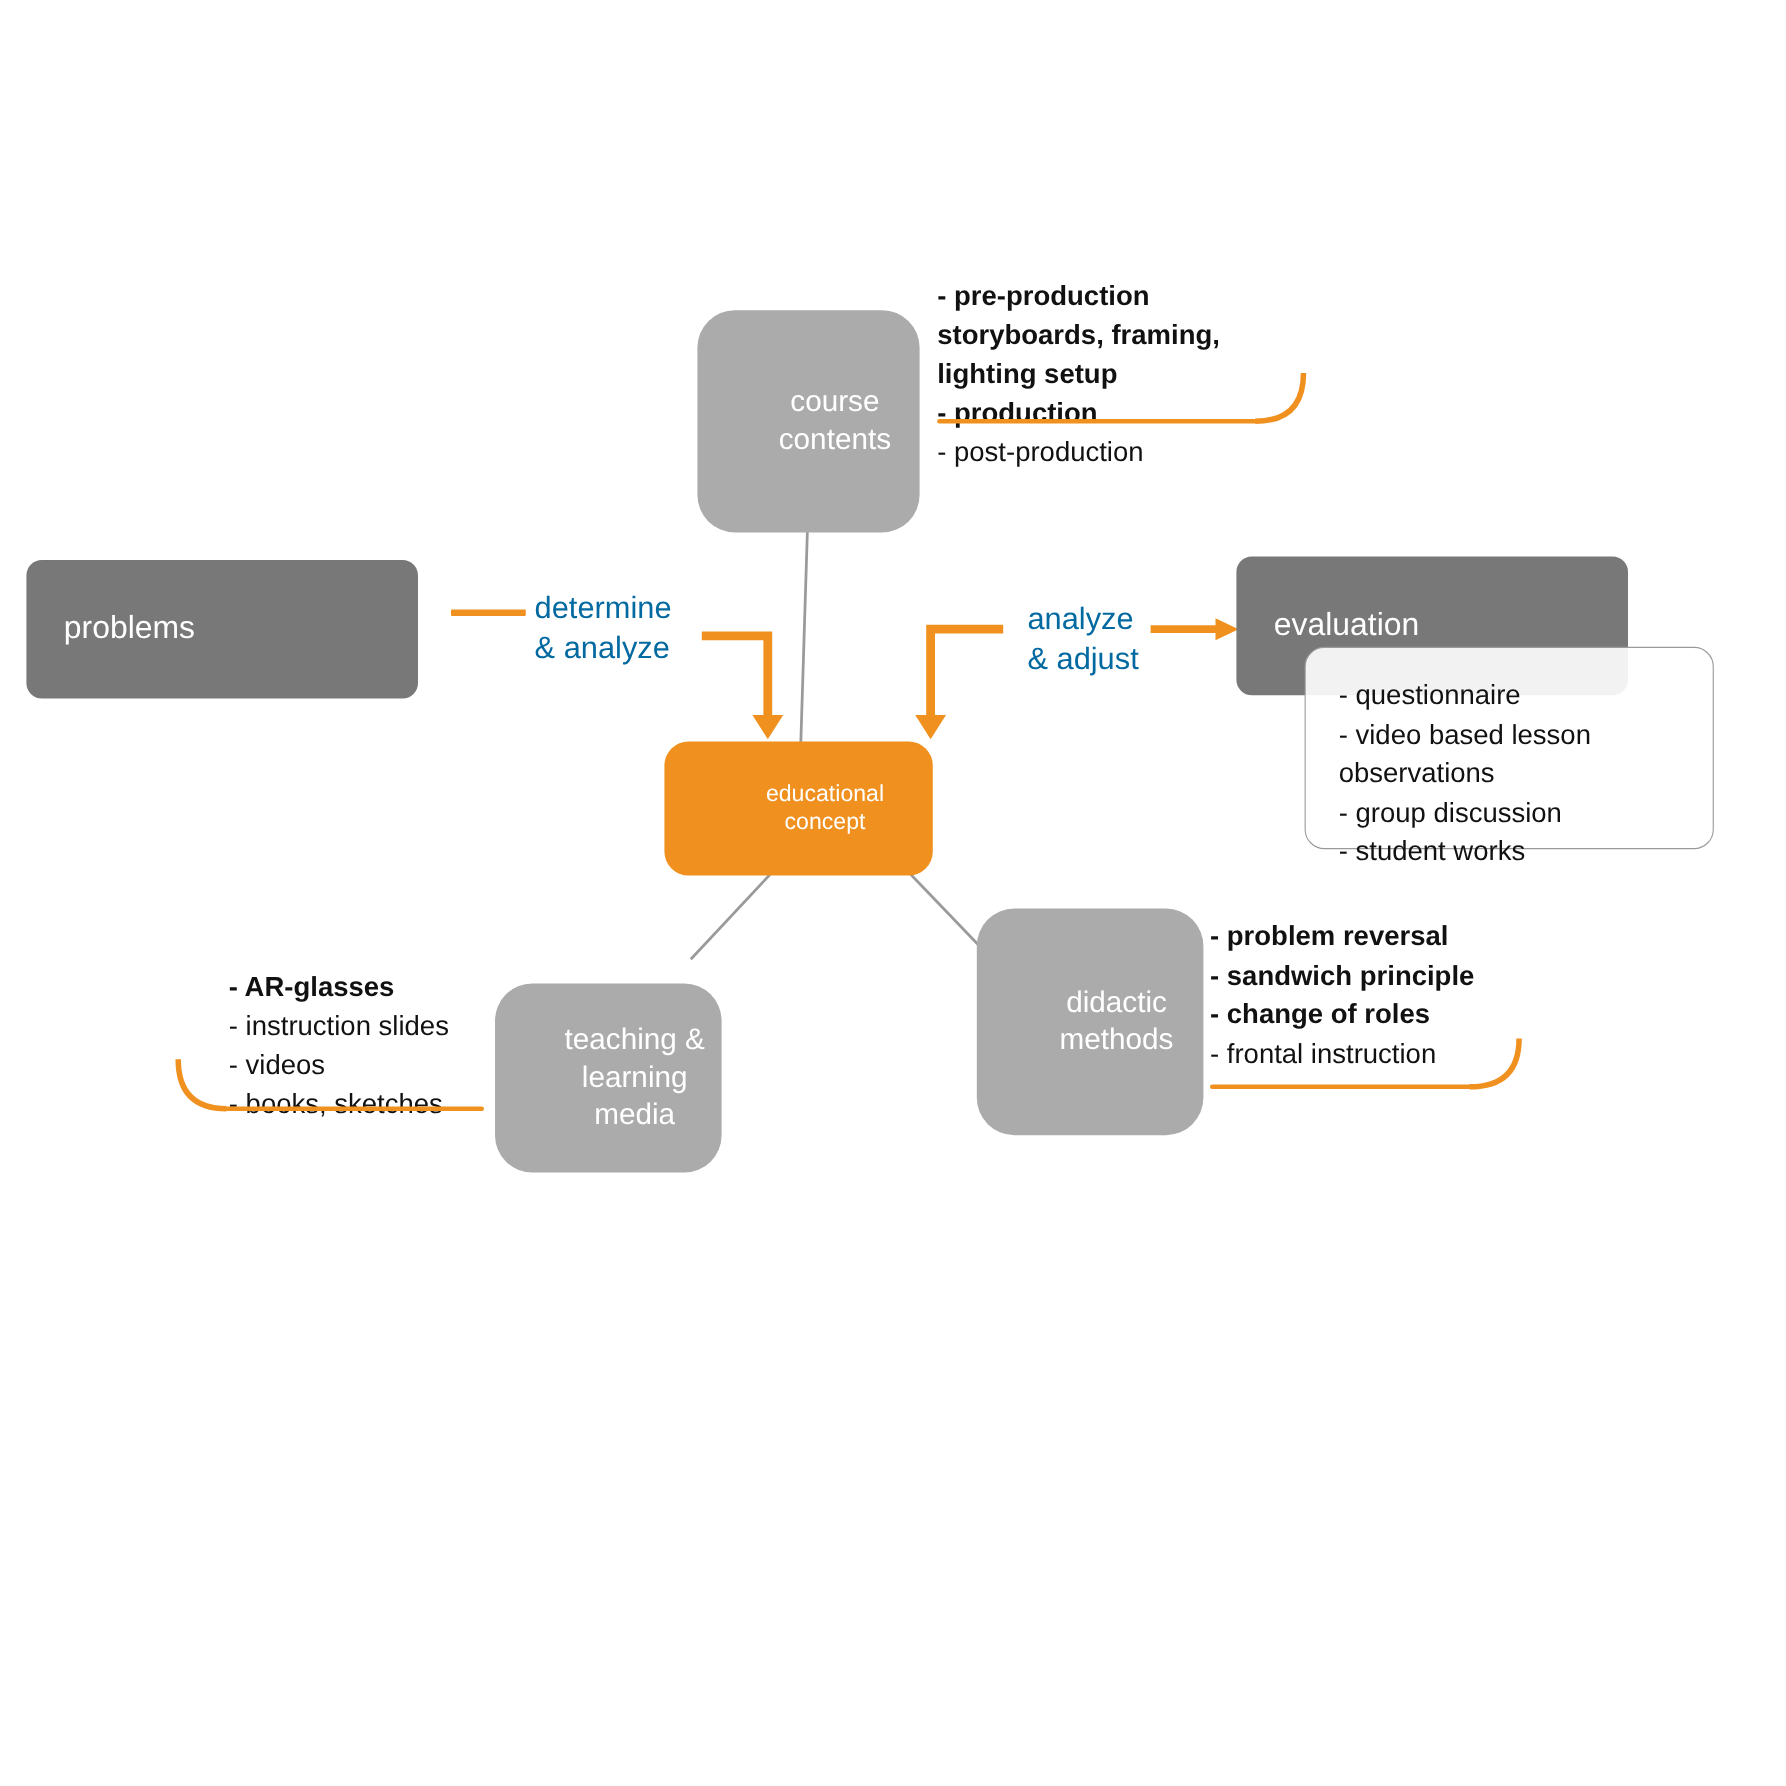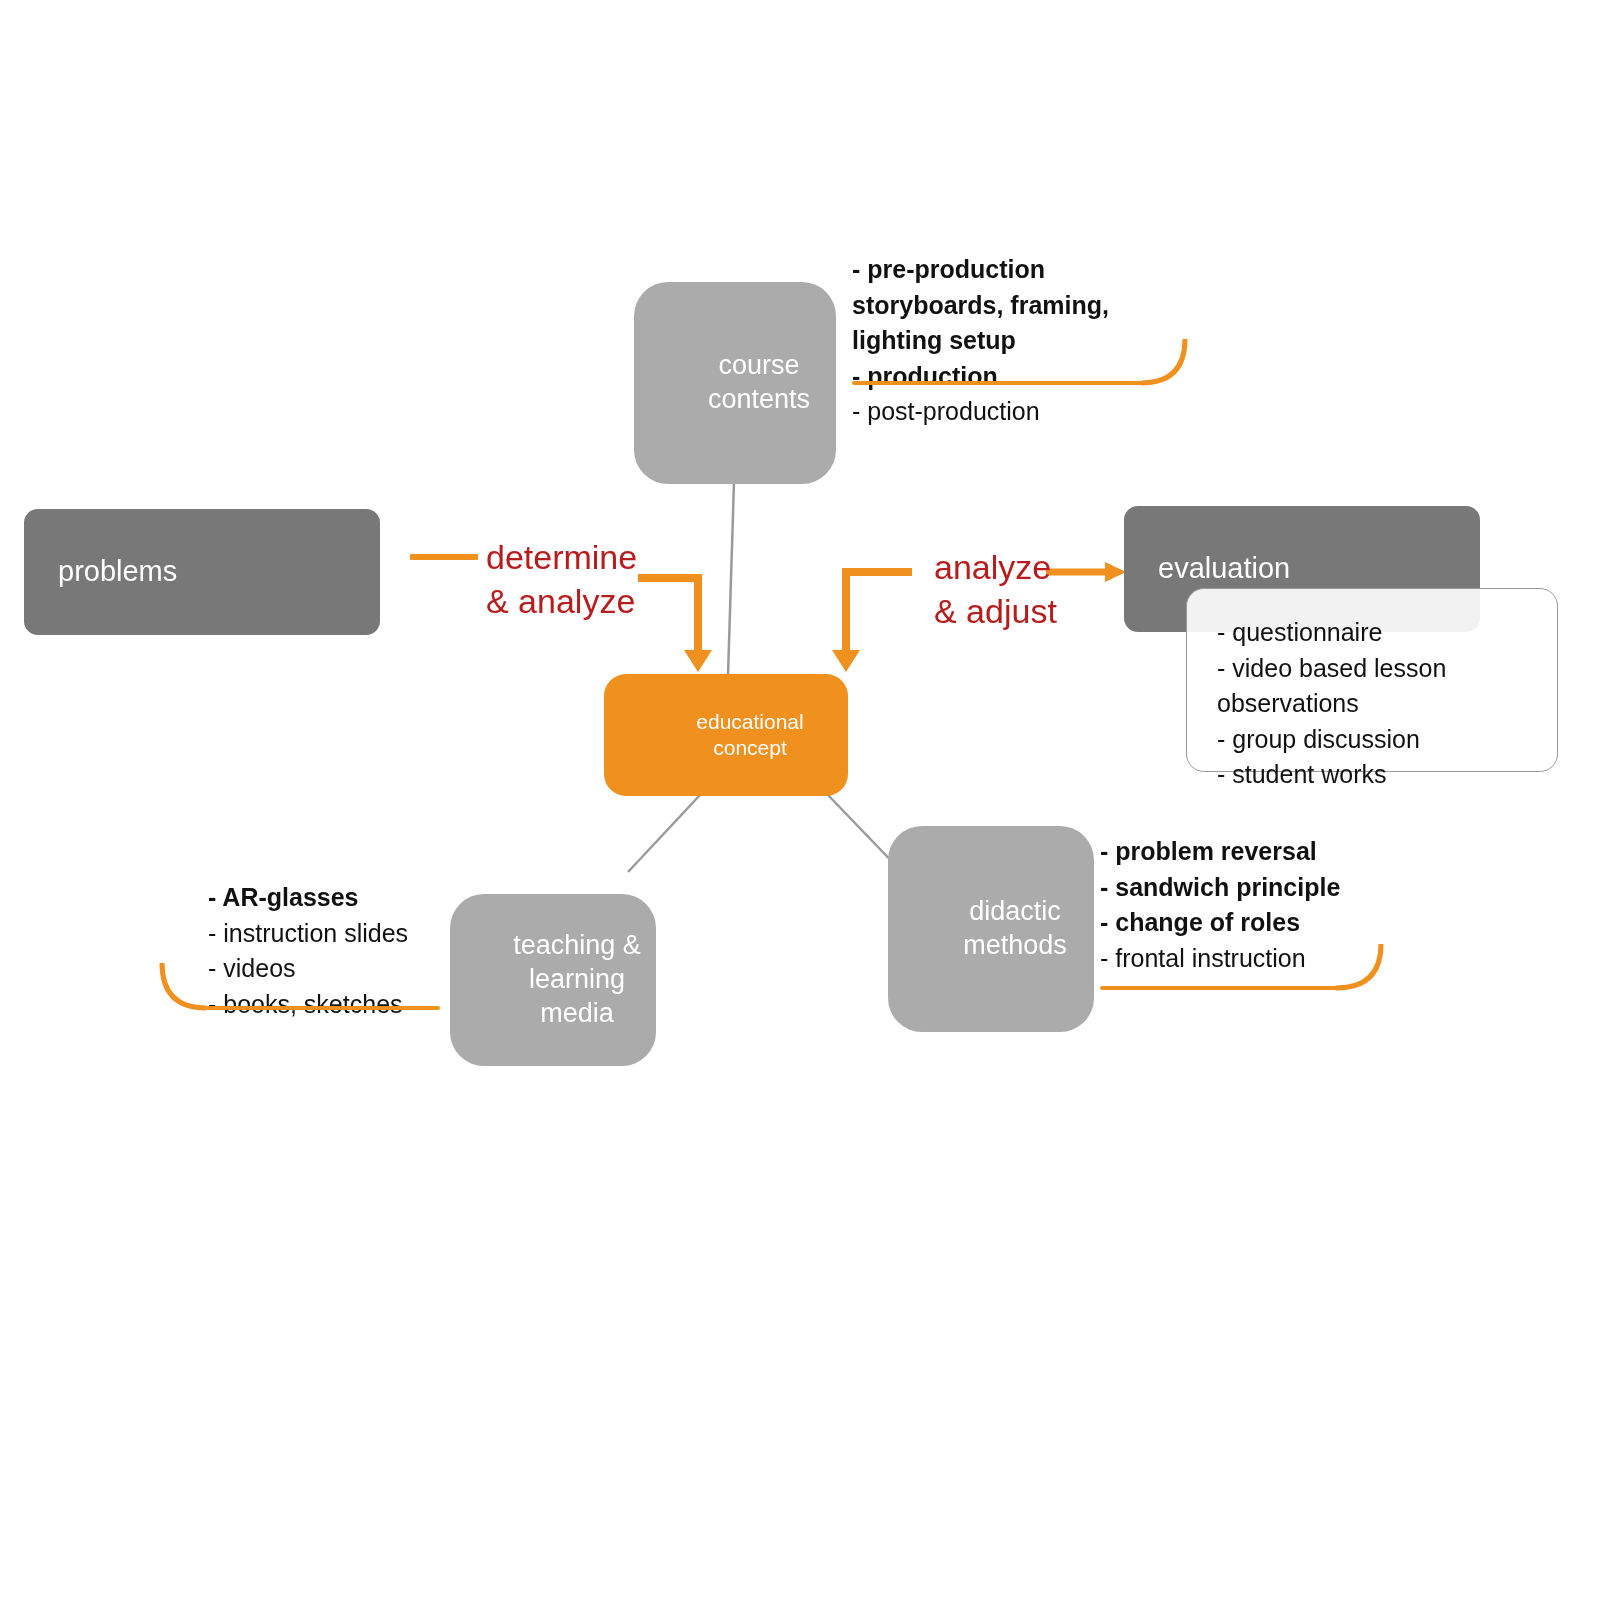--- a/index.html
+++ b/index.html
@@ -93,22 +93,22 @@
   .dash {
     position: absolute;
     background: #f0911f;
     height: 6px;
     border-radius: 1px;
   }
 
   
   .flow-label {
     position: absolute;
-    color: #b91c1c;
-    font-size: 34px;
+    color: #0369a1;
+    font-size: 28px;
     line-height: 1.3;
     white-space: pre-line;
   }
 </style>
 </head>
 <body>
 
 <div id="canvas">
 
   <svg id="connectors" viewBox="0 0 1624 1624" xmlns="http://www.w3.org/2000/svg">

